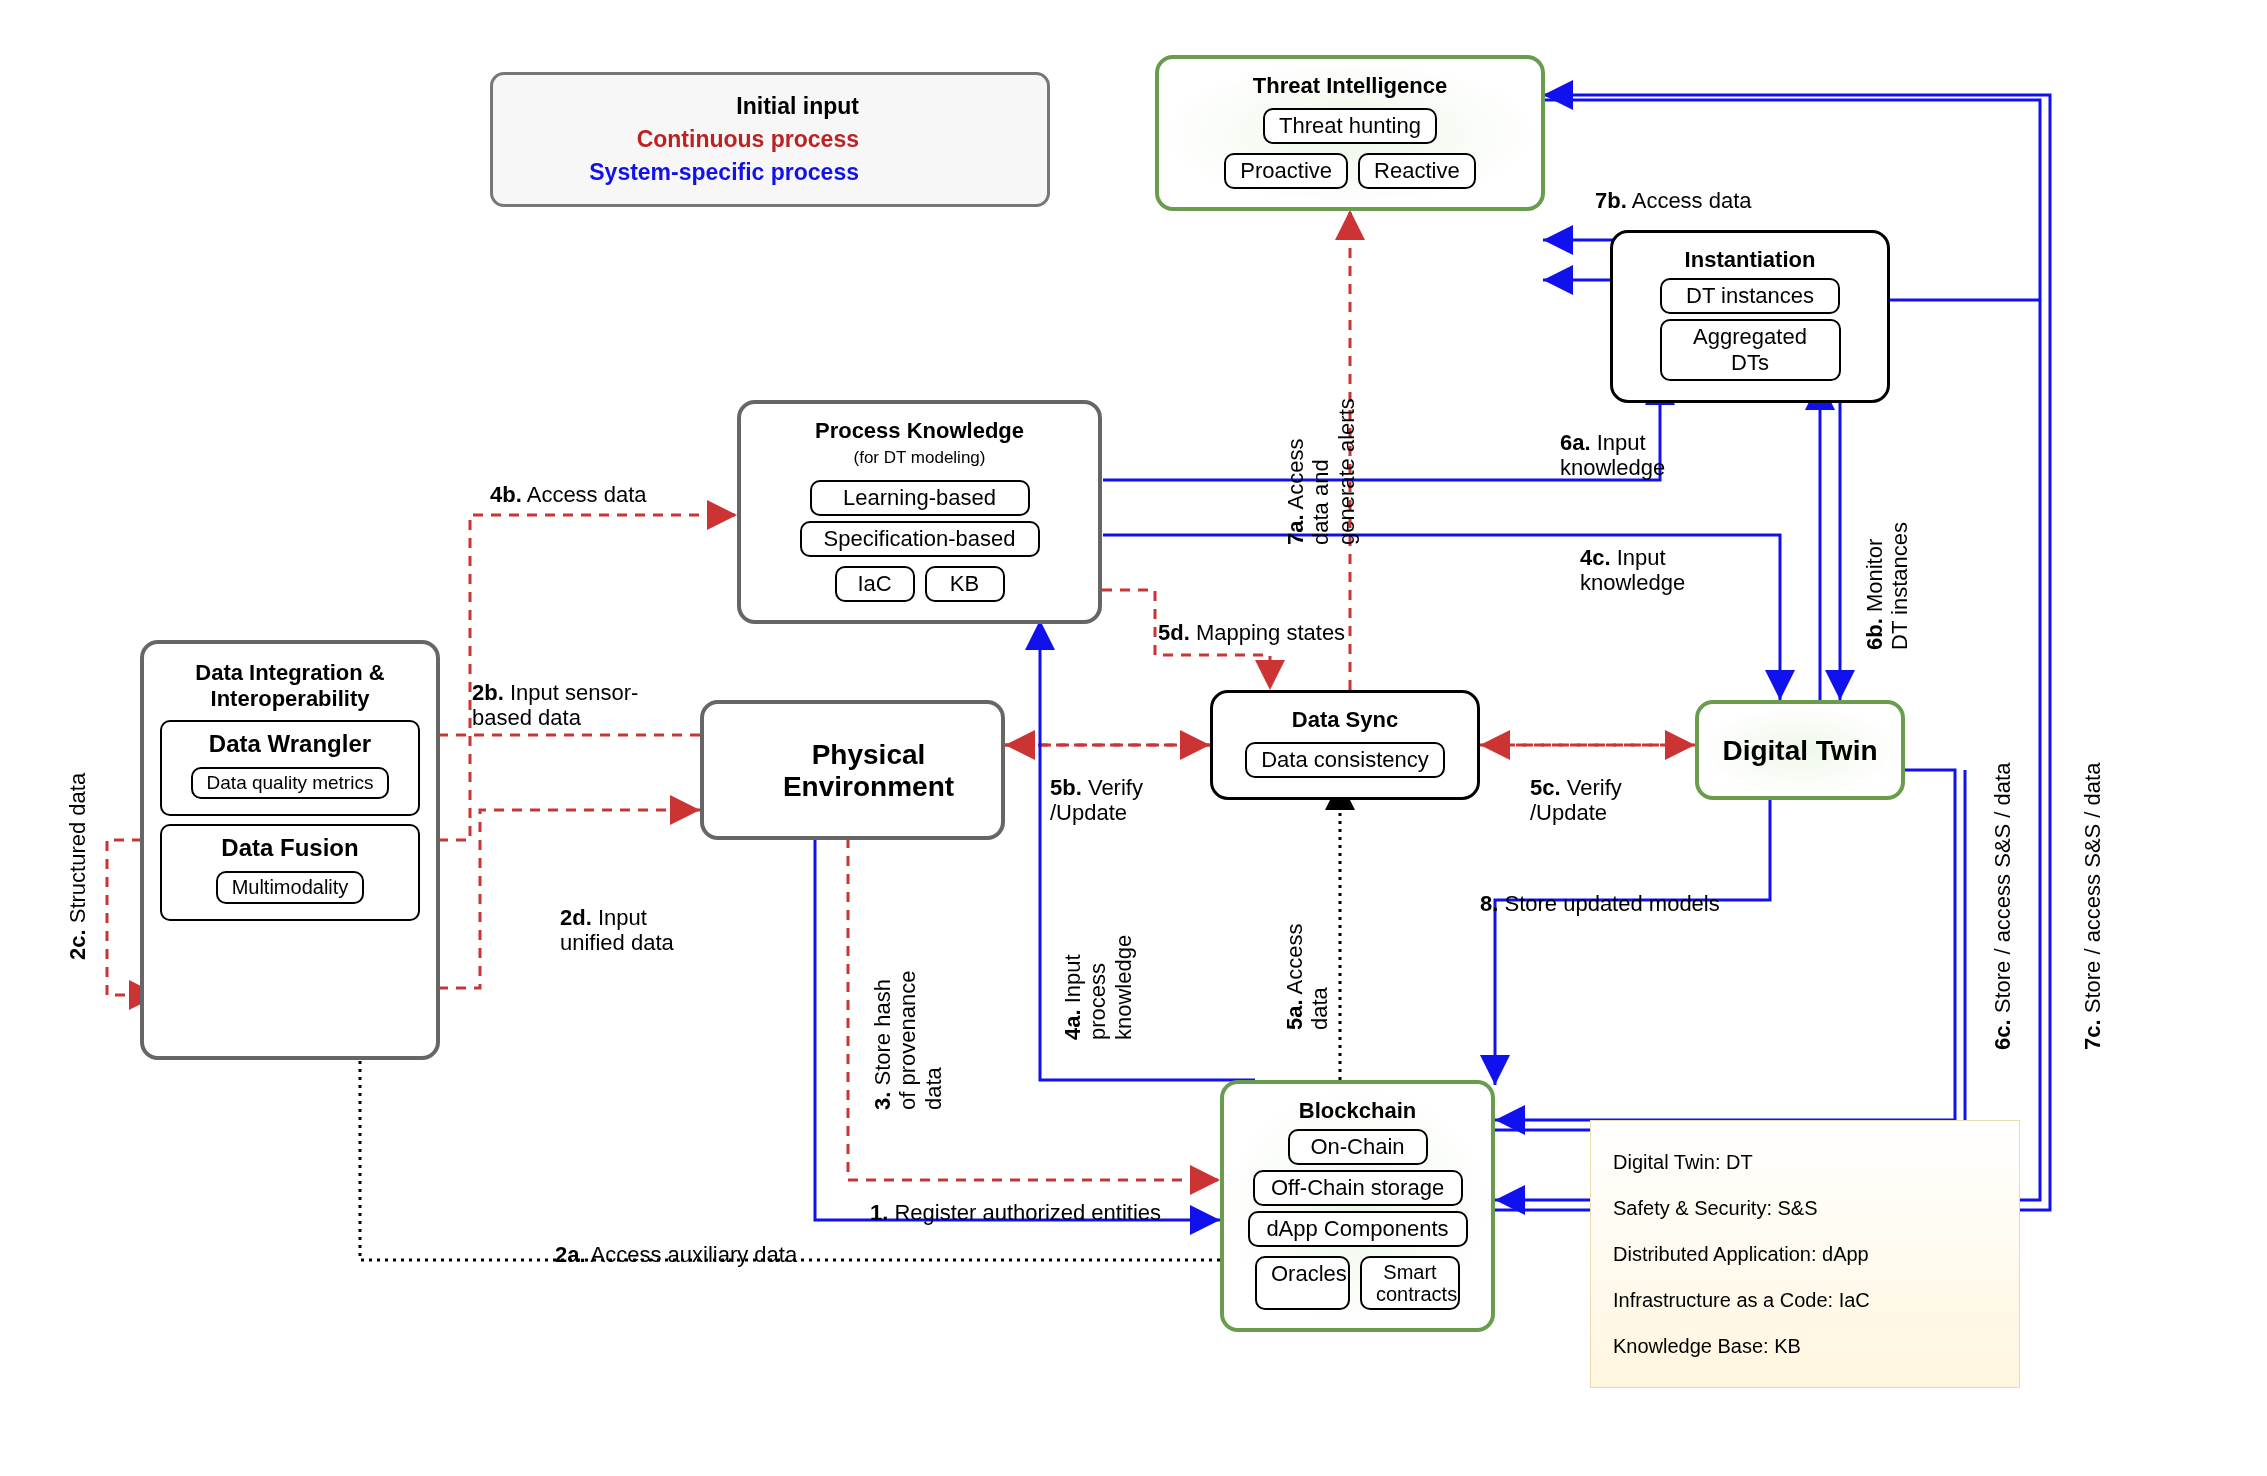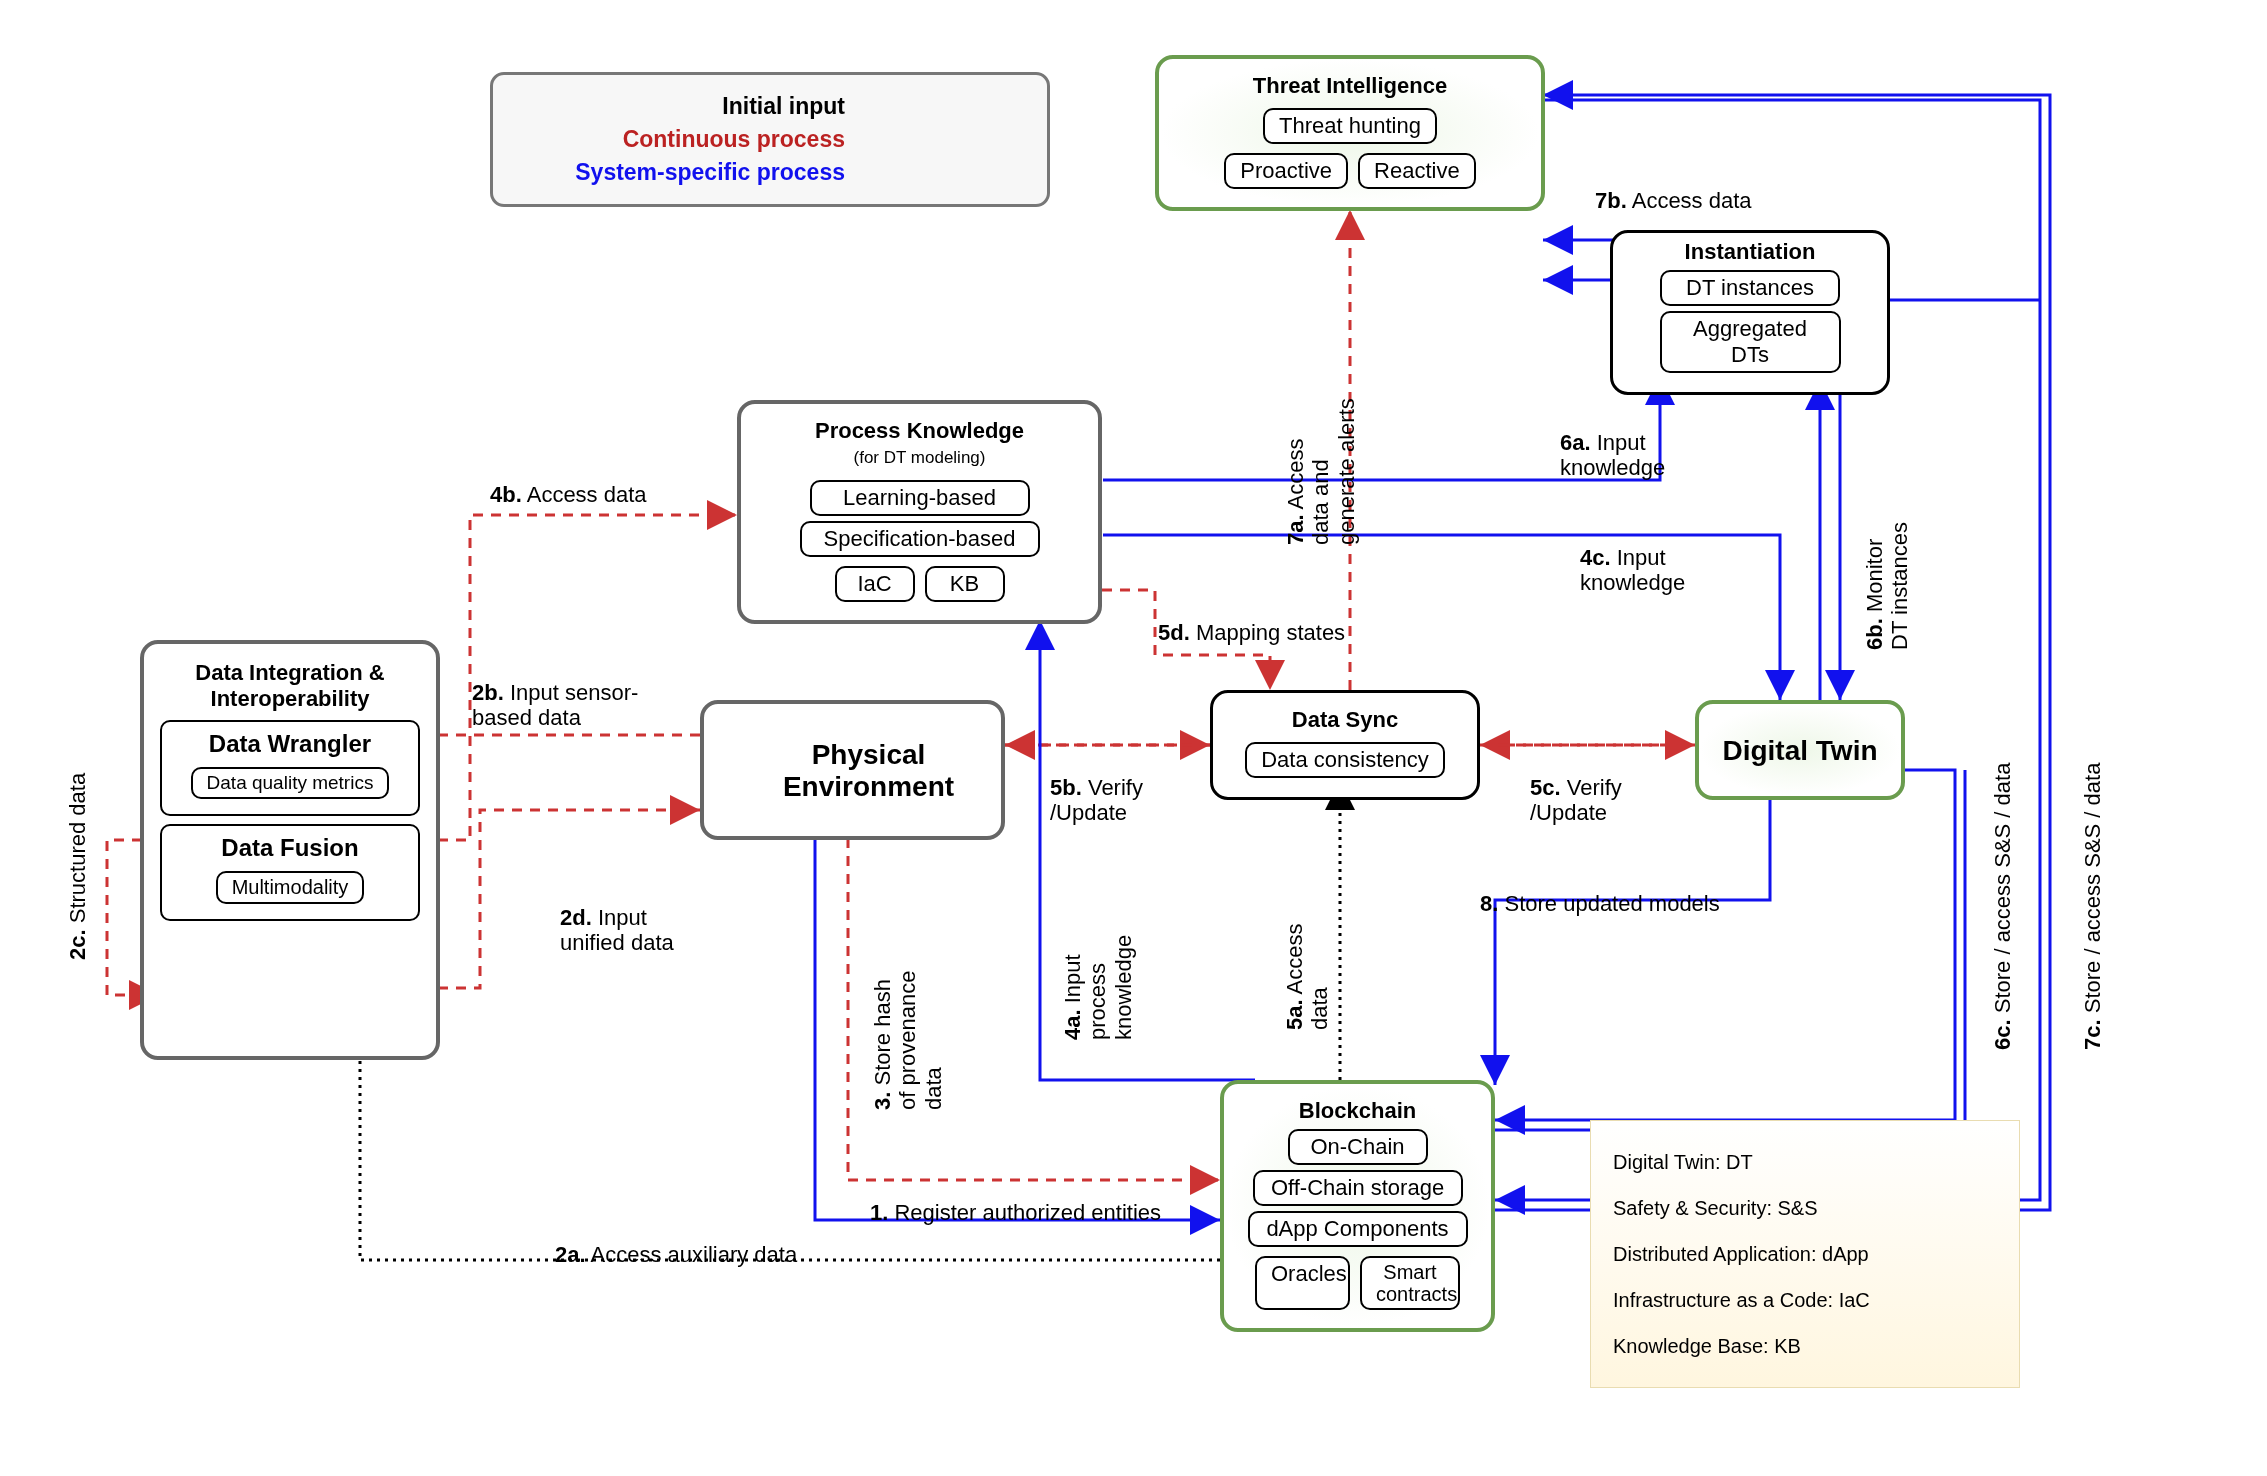--- a/index.html
+++ b/index.html
@@ -59,21 +59,21 @@
   }
   .legend {
     position: absolute;
     border: 3px solid #777;
     border-radius: 14px;
     background: #f7f7f7;
     padding: 12px 18px;
     font-size: 23px;
   }
   .legend-row { display: flex; align-items: center; justify-content: flex-end; margin: 6px 0; }
-  .legend-label { font-weight: bold; margin-right: 14px; text-align: right; min-width: 260px; }
+  .legend-label { font-weight: bold; text-align: right; min-width: 260px; }
   .legend-line { width: 170px; height: 20px; position: relative; }
   .glossary {
     position: absolute;
     background: linear-gradient(180deg, #fff 0%, #fff6df 100%);
     border: 1px solid #e9dcb1;
     padding: 18px 22px;
     font-size: 20px;
     line-height: 2.3;
   }
   svg.connections {
@@ -198,21 +198,21 @@
 
 <div class="box box-green" style="left:1155px; top:55px; width:390px; padding:8px 10px 14px;">
   <div class="box-title">Threat Intelligence</div>
   <div class="subbox">Threat hunting</div>
   <div class="subbox-row">
     <div class="subbox">Proactive</div>
     <div class="subbox">Reactive</div>
   </div>
 </div>
 
-<div class="box box-black" style="left:1610px; top:230px; width:280px; padding:0 10px 14px;">
+<div class="box box-black" style="left:1610px; top:230px; width:280px; padding:8px 10px 14px;">
   <div class="box-title">Instantiation</div>
   <div class="subbox" style="display:block; width:180px">DT instances</div>
   <div class="subbox" style="display:block; width:181px">Aggregated DTs</div>
 </div>
 
 <div class="box box-black" style="left:1210px; top:690px; width:270px; padding:8px 10px 14px;">
   <div class="box-title">Data Sync</div>
   <div class="subbox">Data consistency</div>
 </div>
 

